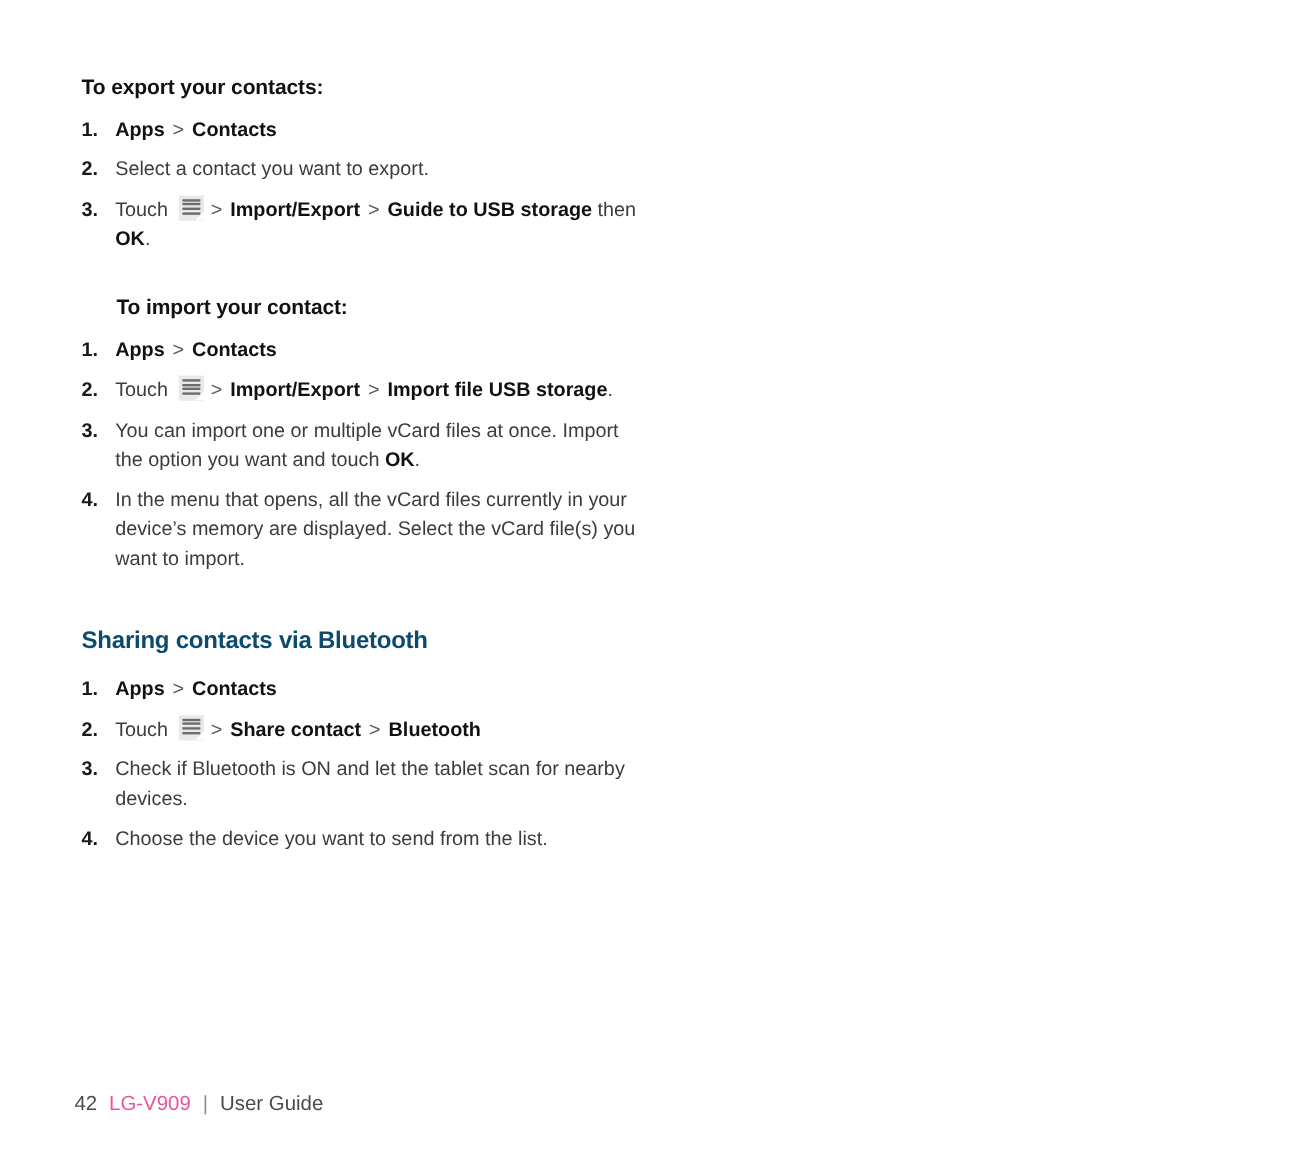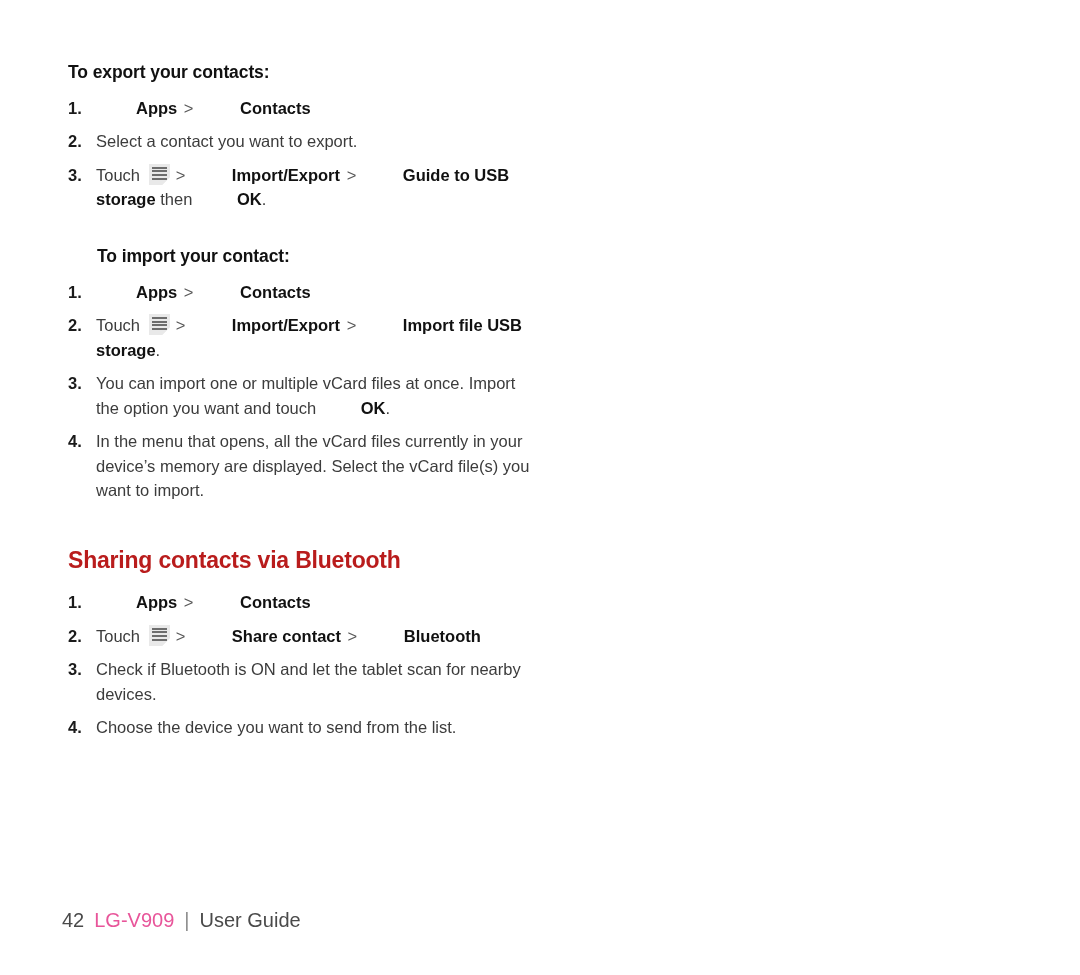--- a/index.html
+++ b/index.html
@@ -39,23 +39,23 @@
     letter-spacing: -0.1px;
     line-height: 1.25;
     margin: 0 0 12px 0;
   }
   .section-heading.spaced {
     margin-top: 34px;
     margin-left: 29px;
   }
 
   .chapter-heading {
-    font-size: 23px;
-    font-weight: bold;
-    color: #b91c1c;
+    font-size: 20px;
+    font-weight: bold;
+    color: #0c4a6e;
     letter-spacing: -0.2px;
     line-height: 1.2;
     margin: 44px 0 16px 0;
   }
 
   
   .steps {
     margin: 0;
     padding: 0;
     list-style: none;
@@ -81,21 +81,20 @@
   }
 
   .step-body {
     display: block;
   }
 
   
   b, .b {
     font-weight: bold;
     color: #111111;
-    margin-left: 40px;
   }
   .sep {
     color: #5a5a5a;
     font-weight: normal;
     padding: 0 2px;
   }
 
   
   .menu-icon {
     display: inline-block;
@@ -137,21 +136,21 @@
     height: 0;
     border-right: 8px solid #cfcfcf;
     border-top: 8px solid transparent;
   }
 
   
   .footer {
     position: absolute;
     left: 62px;
     top: 908px;
-    font-size: 20px;
+    font-size: 17px;
     line-height: 24px;
     color: #4a4a4a;
     white-space: nowrap;
   }
   .footer .page-no {
     color: #4a4a4a;
     margin-right: 10px;
   }
   .footer .model {
     color: #e8559a;

